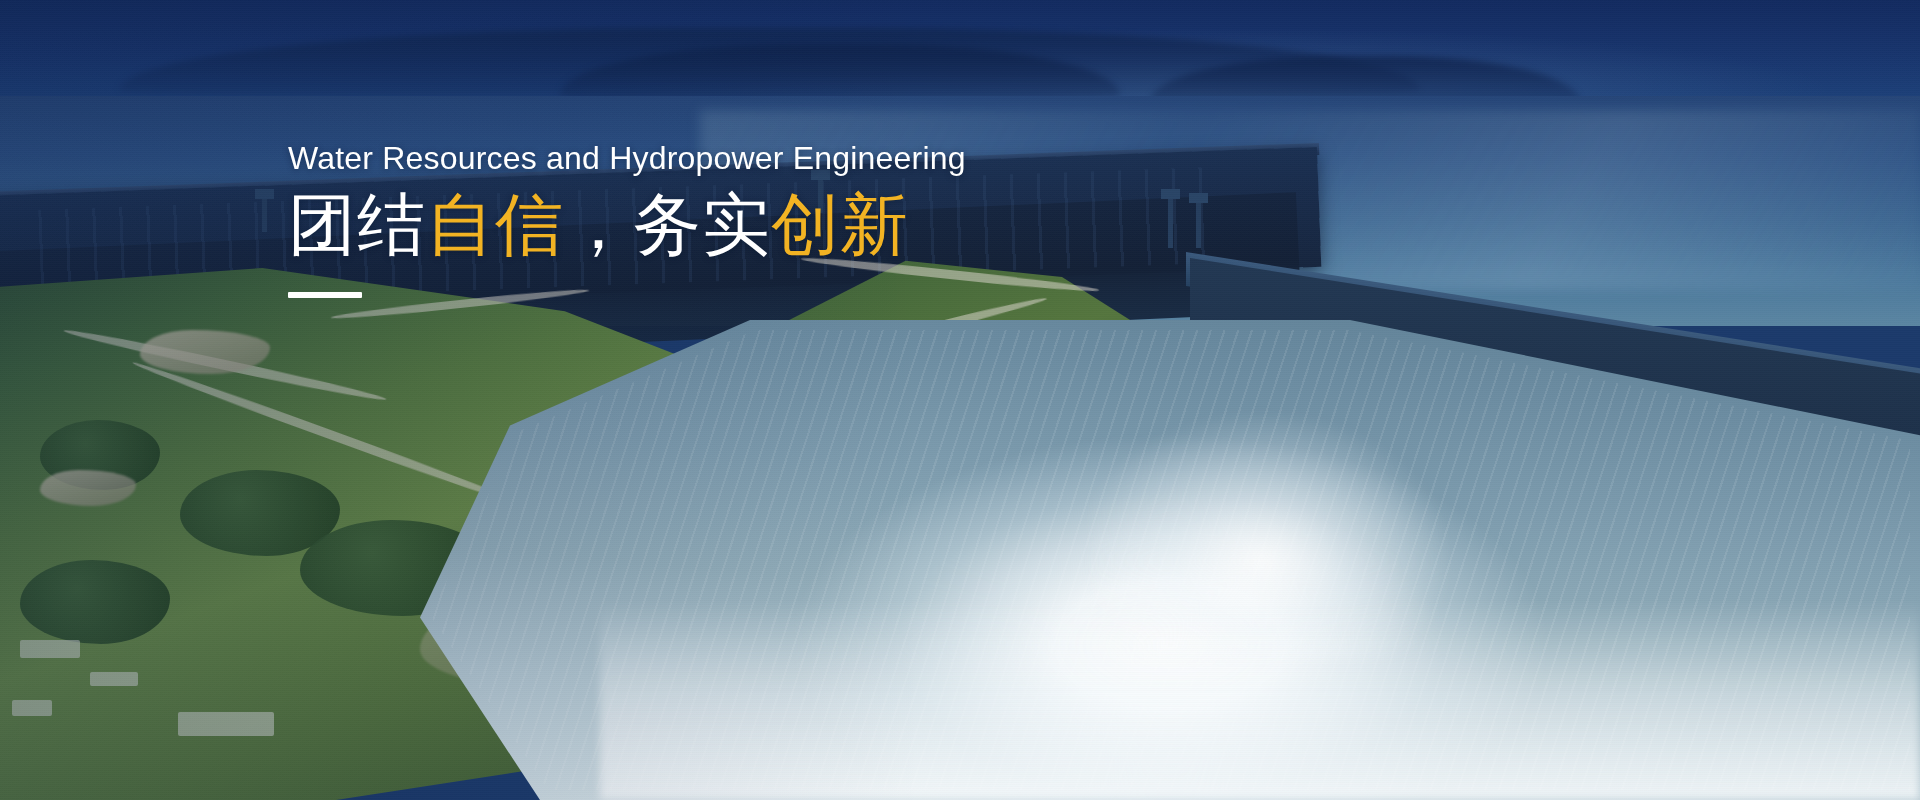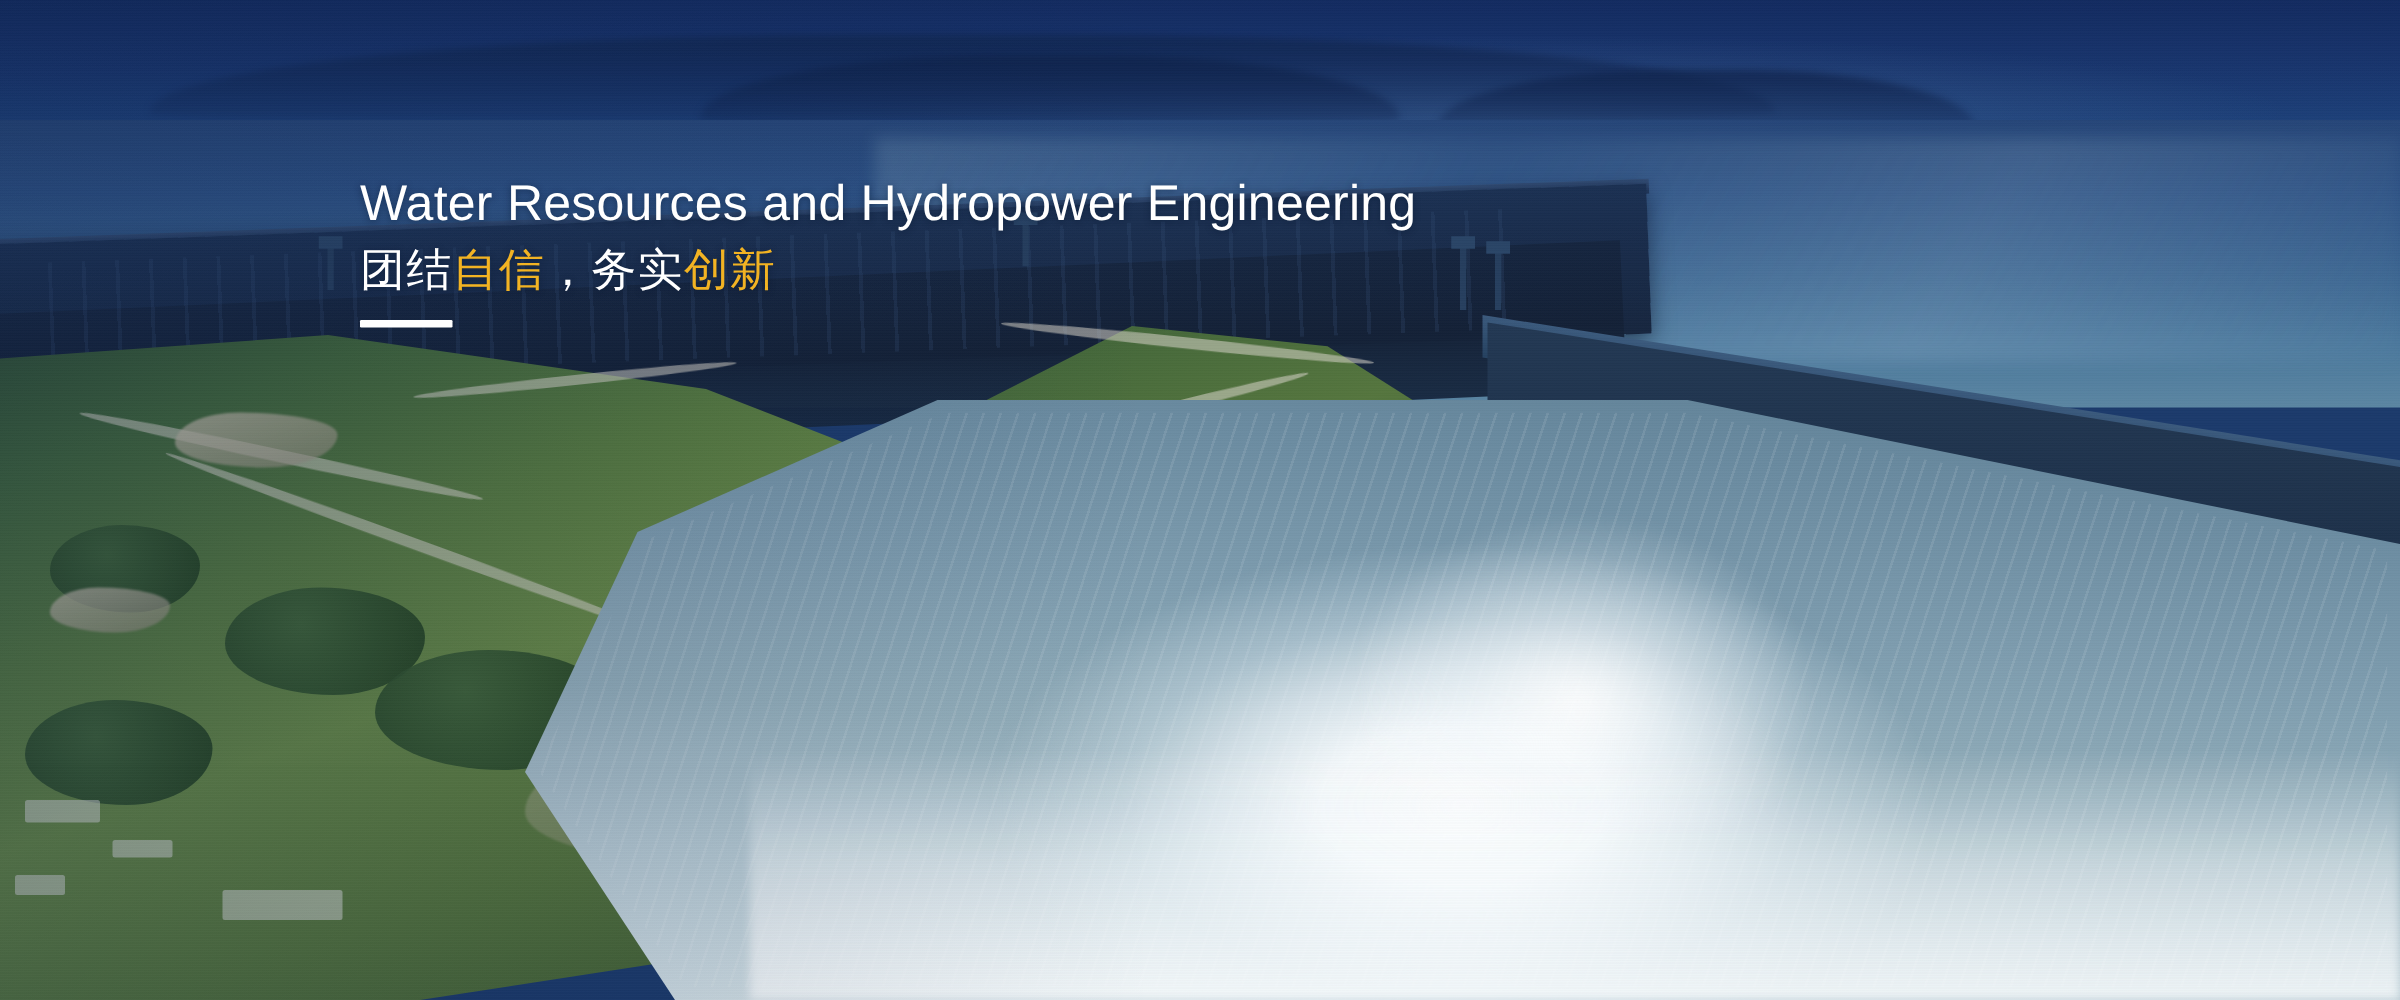--- a/index.html
+++ b/index.html
@@ -42,38 +42,38 @@
     font-size: 50px;
     font-weight: 700;
     letter-spacing: 0.5px;
     color: #ffffff;
     line-height: 1.05;
     margin: 0 0 6px 0;
     white-space: nowrap;
   }
 
   .brand-sub {
-    font-size: 40px;
+    font-size: 32px;
     font-weight: 400;
     color: #ffffff;
     line-height: 1.18;
     letter-spacing: 0.2px;
     margin: 0 0 4px 0;
     white-space: nowrap;
   }
 
   .slogan-line {
-    font-size: 36px;
+    font-size: 68px;
     font-weight: 400;
     color: #ffffff;
     line-height: 1.42;
     letter-spacing: 1px;
     margin: 0;
     white-space: nowrap;
-    font-family: Liberation Serif, serif;
+    font-family: Liberation Mono, monospace;
   }
 
   .slogan-accent {
     color: #f2b323;
   }
 
   .rule {
     margin-top: 14px;
     width: 74px;
     height: 6px;

